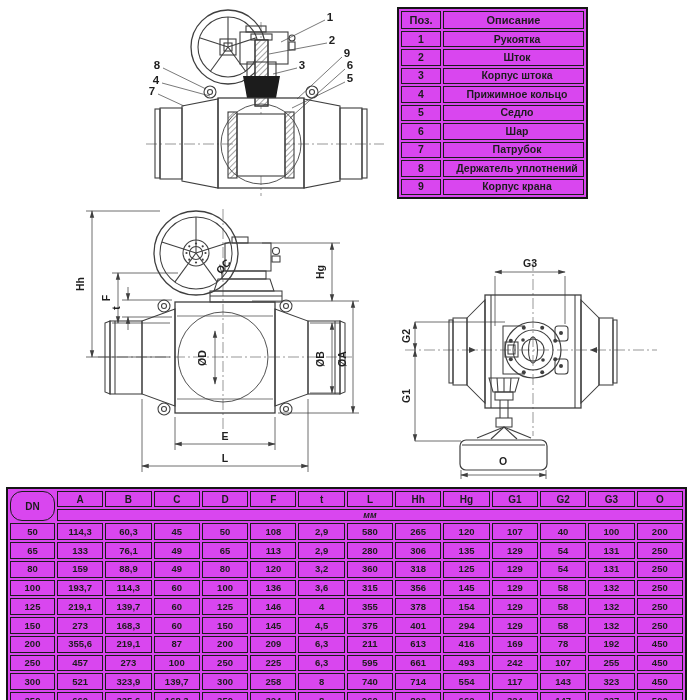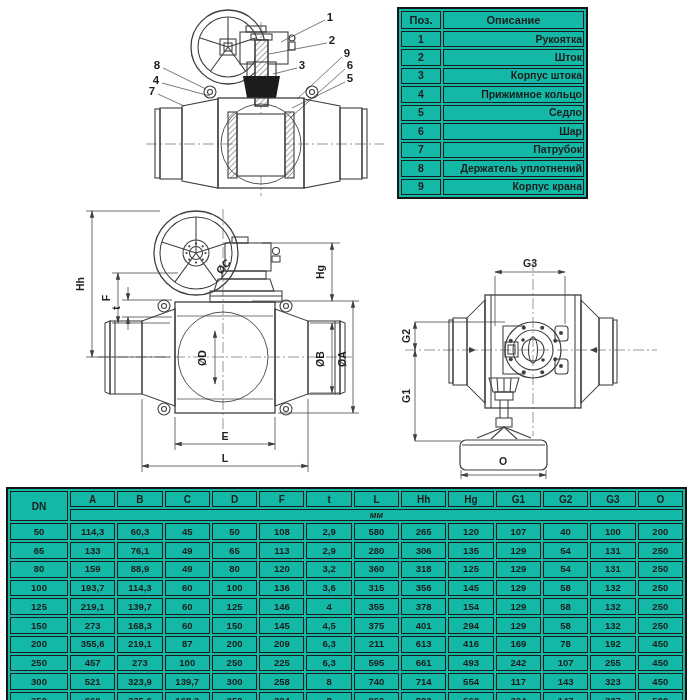--- a/index.html
+++ b/index.html
@@ -2,34 +2,34 @@
 <html><head>
 <meta charset="utf-8">
 <style>
   * { margin:0; padding:0; box-sizing:border-box; }
   html,body { width:693px; height:700px; background:#fff; overflow:hidden;
     font-family:"Liberation Sans", sans-serif; color:#1f1f1f; }
   .stage { position:absolute; inset:0; width:693px; height:700px; background:#fff; }
   svg { position:absolute; overflow:visible; }
   svg text { font-family:"Liberation Sans", sans-serif; font-weight:bold; fill:#1f1f1f; }
 
-  table { border-collapse:separate; border-spacing:2px; background:#14b8a6; table-layout:fixed; }
+  table { border-collapse:separate; border-spacing:2px; background:#d946ef; table-layout:fixed; }
   .frame { border:2px solid #161616; }
   th, td { border:1.4px solid #1c1c1c; text-align:center; font-weight:bold;
     color:#1c1c1c; overflow:hidden; white-space:nowrap; }
 
   .parts { position:absolute; left:397px; top:7px; width:191px; }
   .parts th { font-size:11px; padding:2px 1px; }
   .parts td { font-size:10.5px; padding:0.5px 1px; line-height:1.28; }
   .parts .pos { width:40px; }
-  .parts .desc { text-align:right; padding-left:8px; }
+  .parts .desc { text-align:center; padding-left:8px; }
 
   .dims { position:absolute; left:6px; top:487px; width:681px; }
   .dims th { font-size:10px; padding:1.5px 0; }
-  .dims th.dn { width:58px; }
+  .dims th.dn { width:45px;border-radius:12px; }
   .dims td { font-size:9.5px; padding:0.5px 0; line-height:1.45; }
   .dims .unit { font-size:9px; padding:0; line-height:1.15;font-style:italic; }
 </style>
 </head>
 <body>
 
 <div class="stage">
 
   <svg style="left:140px; top:2px;" width="250" height="196" viewBox="0 0 250 196">
     <defs>

